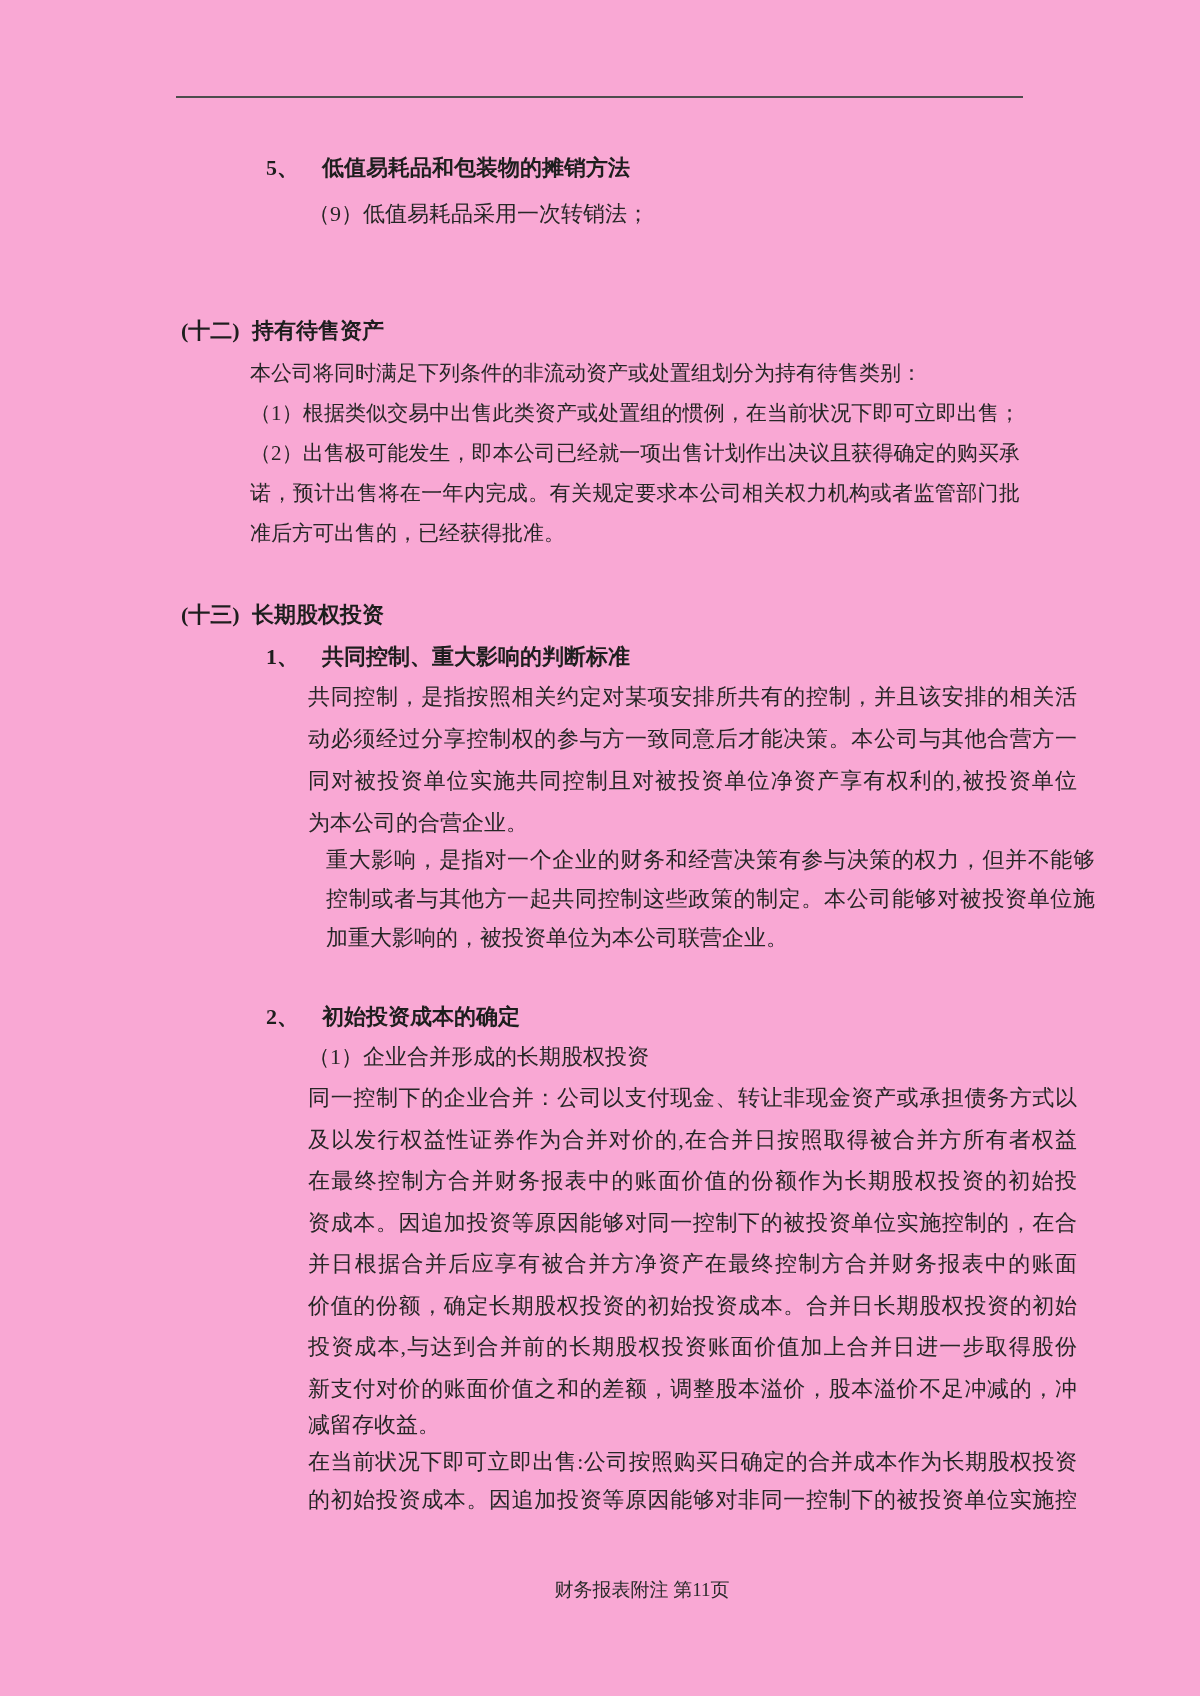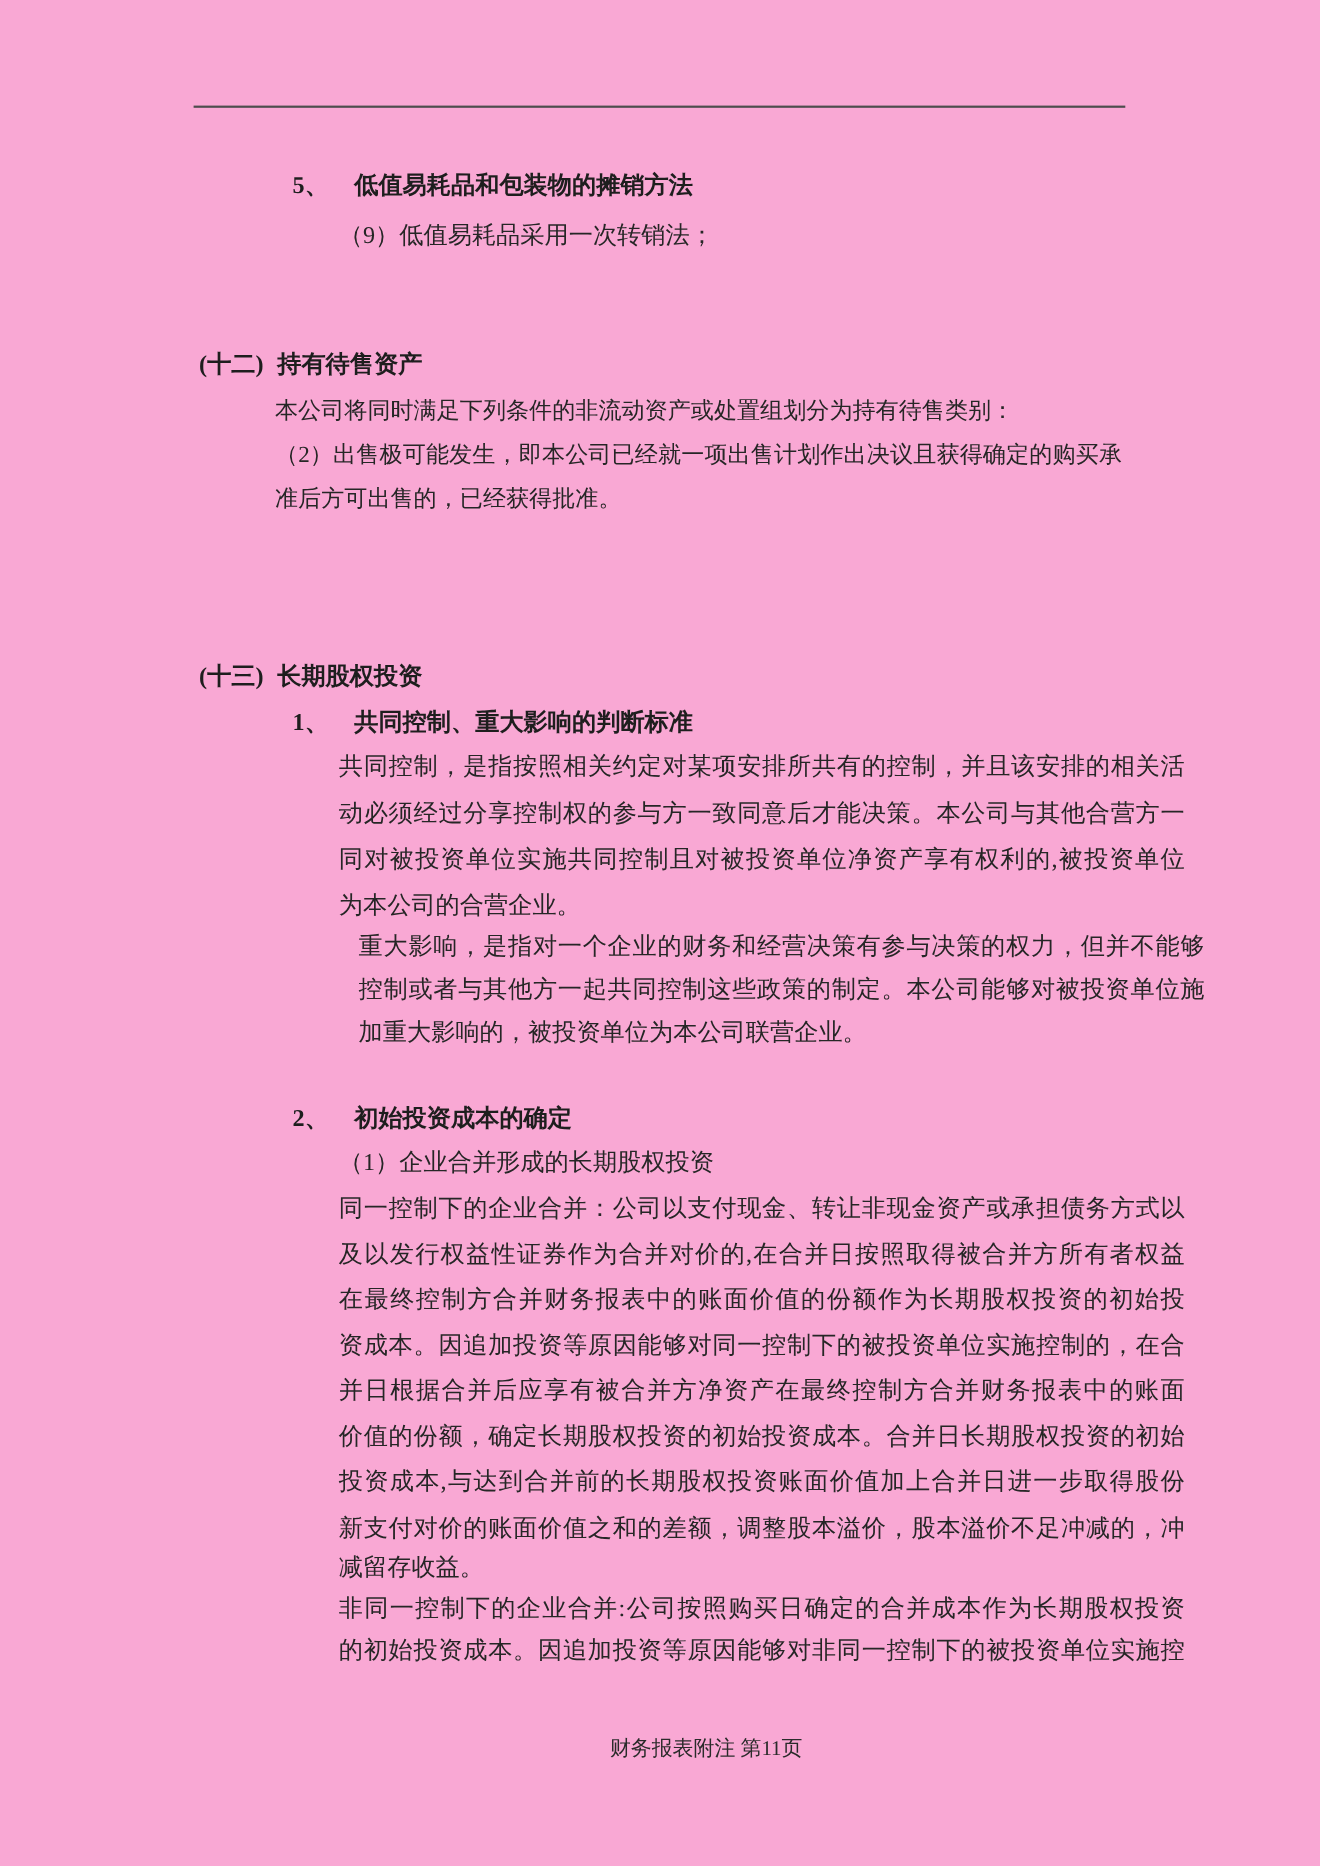--- a/index.html
+++ b/index.html
@@ -58,21 +58,23 @@
   </div>
   <div class="abs body22" style="left:308px; top:195px; width:769px; line-height:37px;">
     <div class="line nowrap">（9）低值易耗品采用一次转销法；</div>
   </div>
 
   <div class="abs h" style="left:181px; top:316px;">
     <span class="num numw-sec">(十二)</span><span>持有待售资产</span>
   </div>
   <div class="abs body21" style="left:250px; top:353px; width:770px; line-height:40px;">
     <div class="line nowrap">本公司将同时满足下列条件的非流动资产或处置组划分为持有待售类别：</div>
+    <div class="just">（1）根据类似交易中出售此类资产或处置组的惯例，在当前状况下即可立即出售；</div>
     <div class="just">（2）出售极可能发生，即本公司已经就一项出售计划作出决议且获得确定的购买承</div>
+    <div class="just">诺，预计出售将在一年内完成。有关规定要求本公司相关权力机构或者监管部门批</div>
     <div class="line nowrap">准后方可出售的，已经获得批准。</div>
   </div>
 
   <div class="abs h" style="left:181px; top:600px;">
     <span class="num numw-sec">(十三)</span><span>长期股权投资</span>
   </div>
 
   <div class="abs h" style="left:266px; top:642px;">
     <span class="num numw-sub">1、</span><span>共同控制、重大影响的判断标准</span>
   </div>
@@ -97,19 +99,19 @@
     <div class="just">及以发行权益性证券作为合并对价的,在合并日按照取得被合并方所有者权益</div>
     <div class="just">在最终控制方合并财务报表中的账面价值的份额作为长期股权投资的初始投</div>
     <div class="just">资成本。因追加投资等原因能够对同一控制下的被投资单位实施控制的，在合</div>
     <div class="just">并日根据合并后应享有被合并方净资产在最终控制方合并财务报表中的账面</div>
     <div class="just">价值的份额，确定长期股权投资的初始投资成本。合并日长期股权投资的初始</div>
     <div class="just">投资成本,与达到合并前的长期股权投资账面价值加上合并日进一步取得股份</div>
     <div class="just">新支付对价的账面价值之和的差额，调整股本溢价，股本溢价不足冲减的，冲</div>
   </div>
   <div class="abs body22 line nowrap" style="left:308px; top:1410px; line-height:30px;">减留存收益。</div>
   <div class="abs body22" style="left:308px; top:1443px; width:769px; line-height:38px;">
-    <div class="just">非同一控制下的企业合并:公司按照购买日确定的合并成本作为长期股权投资</div>
+    <div class="just">在当前状况下即可立即出售:公司按照购买日确定的合并成本作为长期股权投资</div>
     <div class="just">的初始投资成本。因追加投资等原因能够对非同一控制下的被投资单位实施控</div>
   </div>
 
   <div class="footer">财务报表附注 第11页</div>
 
 </div>
 
 </body></html>

